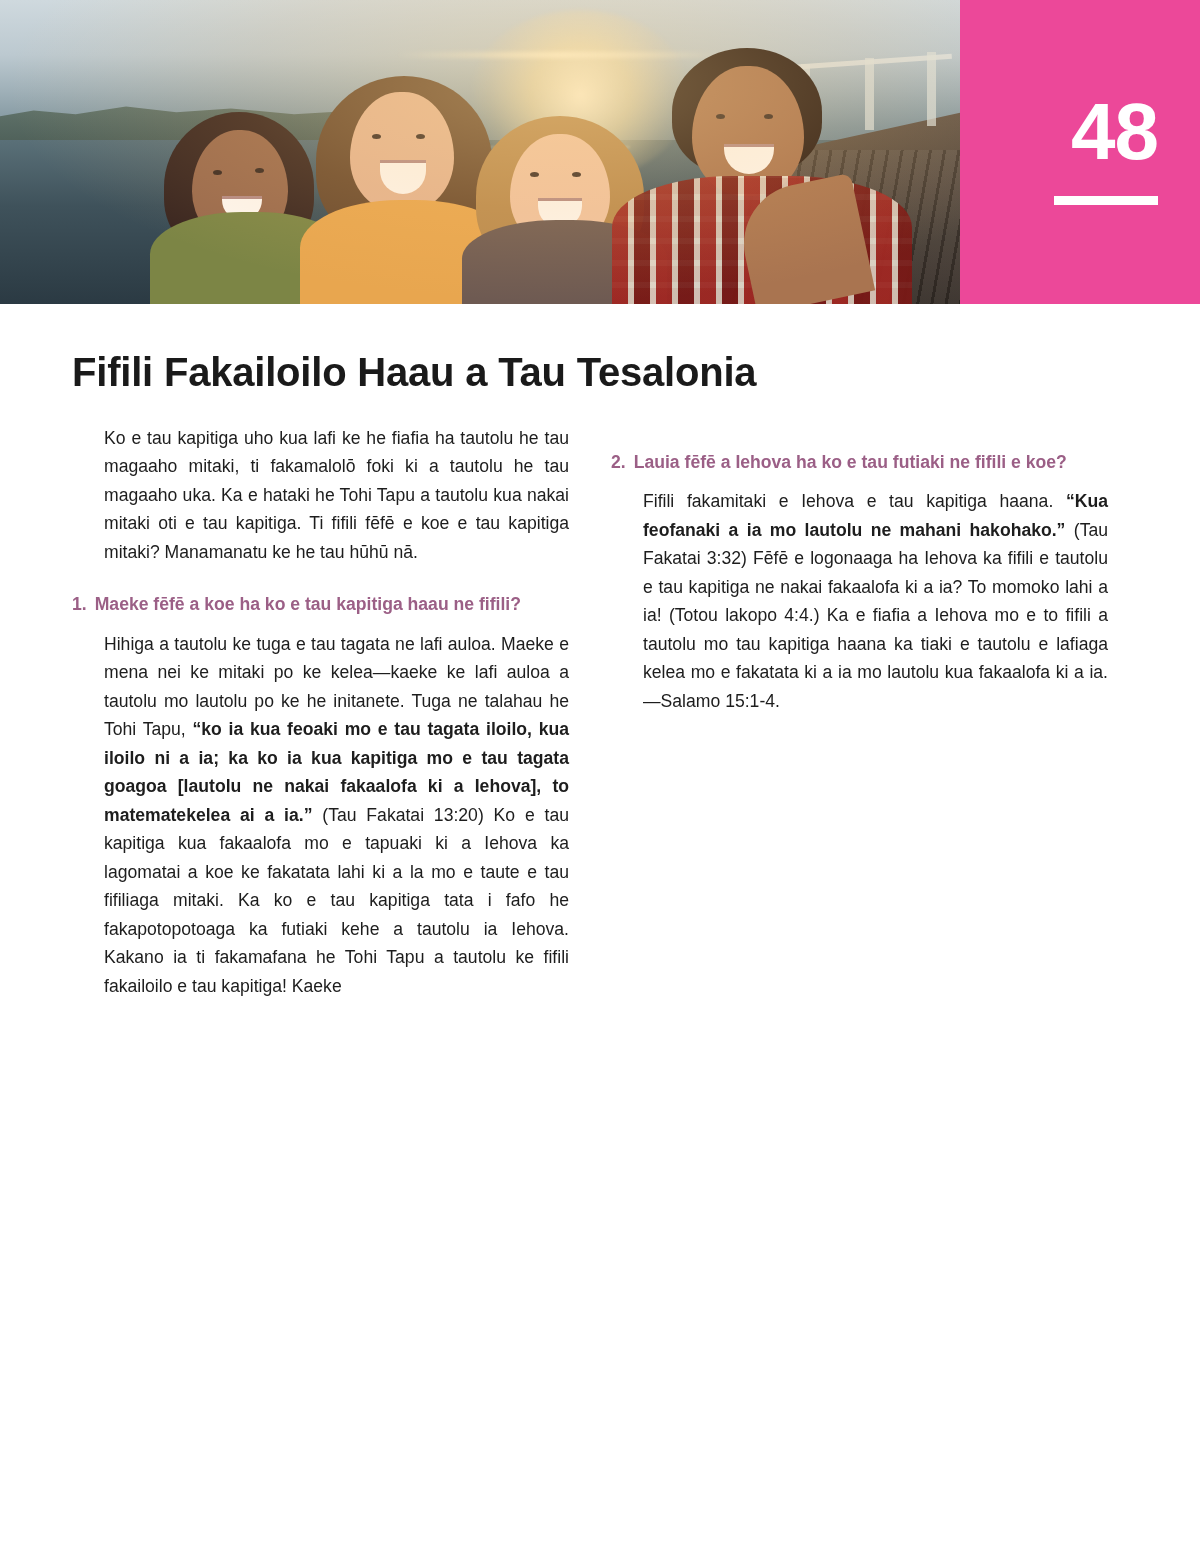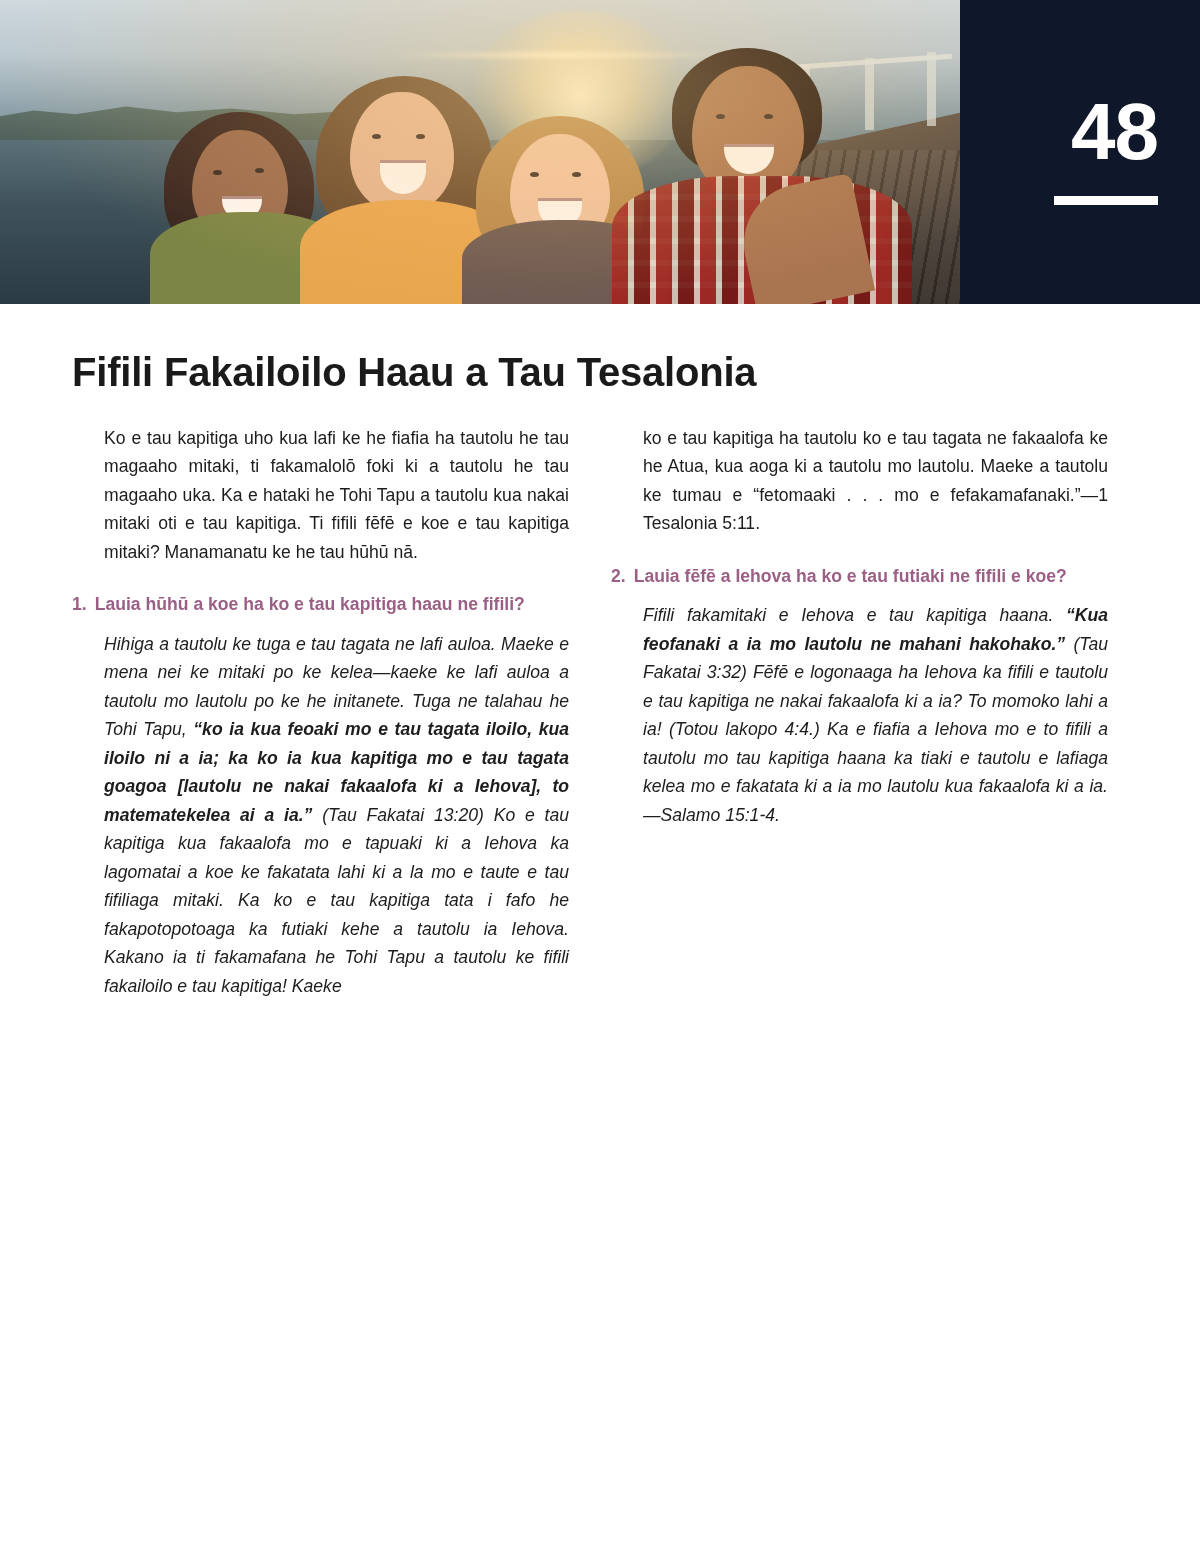--- a/index.html
+++ b/index.html
@@ -202,21 +202,21 @@
     width: 120px;
     height: 120px;
     background: #a97450;
     border-radius: 60px 10px 0 0;
     transform: rotate(-12deg);
   }
 
   .page-badge {
     width: 240px;
     height: 304px;
-    background: #0f172a;
+    background: #ec4899;
     position: relative;
   }
   .page-badge .num {
     position: absolute;
     right: 42px;
     top: 92px;
     font-size: 80px;
     font-weight: 700;
     color: #ffffff;
     letter-spacing: -1px;
@@ -264,21 +264,21 @@
     gap: 8px;
     margin-top: 26px;
     color: #9b5f86;
     font-weight: 700;
     font-size: 17.6px;
     line-height: 1.45;
   }
   .qitem .qnum { flex: 0 0 auto; }
   .qitem .qtext { flex: 1 1 auto; }
 
-  .answer { margin-top: 12px; padding-left: 32px; font-style: italic; }
+  .answer { margin-top: 12px; padding-left: 32px; }
   .answer p {
     margin: 0;
     font-size: 17.6px;
     line-height: 1.62;
     text-align: justify;
     color: #1d1d1d;
   }
   b { font-weight: 700; }
 
   .col-right .answer { padding-left: 32px; }
@@ -352,31 +352,30 @@
 <h1 class="title">Fifili Fakailoilo Haau a Tau Tesalonia</h1>
 
 <div class="columns">
 
   <div class="col col-left">
 
     <p class="para indent">Ko e tau kapitiga uho kua lafi ke he fiafia ha tautolu he tau magaaho mitaki, ti fakamalolō foki ki a tautolu he tau magaaho uka. Ka e hataki he Tohi Tapu a tautolu kua nakai mitaki oti e tau kapitiga. Ti fifili fēfē e koe e tau kapitiga mitaki? Manamanatu ke he tau hūhū nā.</p>
 
     <div class="qitem">
       <span class="qnum">1.</span>
-      <span class="qtext">Lauia hūhū a koe ha ko e tau kapitiga haau ne fifili?</span>
+      <span class="qtext">Maeke fēfē a koe ha ko e tau kapitiga haau ne fifili?</span>
     </div>
 
     <div class="answer">
       <p><span>Hihiga a tautolu ke tuga e tau tagata ne lafi auloa. Maeke e mena nei ke mitaki po ke kelea—kaeke ke lafi auloa a tautolu mo lautolu po ke he initanete. Tuga ne talahau he Tohi Tapu, </span><b>“ko ia kua feoaki mo e tau tagata iloilo, kua iloilo ni a ia; ka ko ia kua kapitiga mo e tau tagata goagoa [lautolu ne nakai fakaalofa ki a Iehova], to matematekelea ai a ia.”</b><span> (Tau Fakatai 13:20) Ko e tau kapitiga kua fakaalofa mo e tapuaki ki a Iehova ka lagomatai a koe ke fakatata lahi ki a la mo e taute e tau fifiliaga mitaki. Ka ko e tau kapitiga tata i fafo he fakapotopotoaga ka futiaki kehe a tautolu ia Iehova. Kakano ia ti fakamafana he Tohi Tapu a tautolu ke fifili fakailoilo e tau kapitiga! Kaeke</span></p>
     </div>
   </div>
 
   <div class="col col-right">
 
-    <p class="para top-para">ko e tau kapitiga ha tautolu ko e tau tagata ne fakaalofa ke he Atua, kua aoga ki a tautolu mo lautolu. Maeke a tautolu ke tumau e “fetomaaki . . . mo e fefakamafanaki.”—1 Tesalonia 5:11.</p>
 
     <div class="qitem">
       <span class="qnum">2.</span>
       <span class="qtext">Lauia fēfē a Iehova ha ko e tau futiaki ne fifili e koe?</span>
     </div>
 
     <div class="answer">
       <p><span>Fifili fakamitaki e Iehova e tau kapitiga haana. </span><b>“Kua feofanaki a ia mo lautolu ne mahani hakohako.”</b><span> (Tau Fakatai 3:32) Fēfē e logonaaga ha Iehova ka fifili e tautolu e tau kapitiga ne nakai fakaalofa ki a ia? To momoko lahi a ia! (Totou lakopo 4:4.) Ka e fiafia a Iehova mo e to fifili a tautolu mo tau kapitiga haana ka tiaki e tautolu e lafiaga kelea mo e fakatata ki a ia mo lautolu kua fakaalofa ki a ia.—Salamo 15:1-4.</span></p>
     </div>
   </div>

